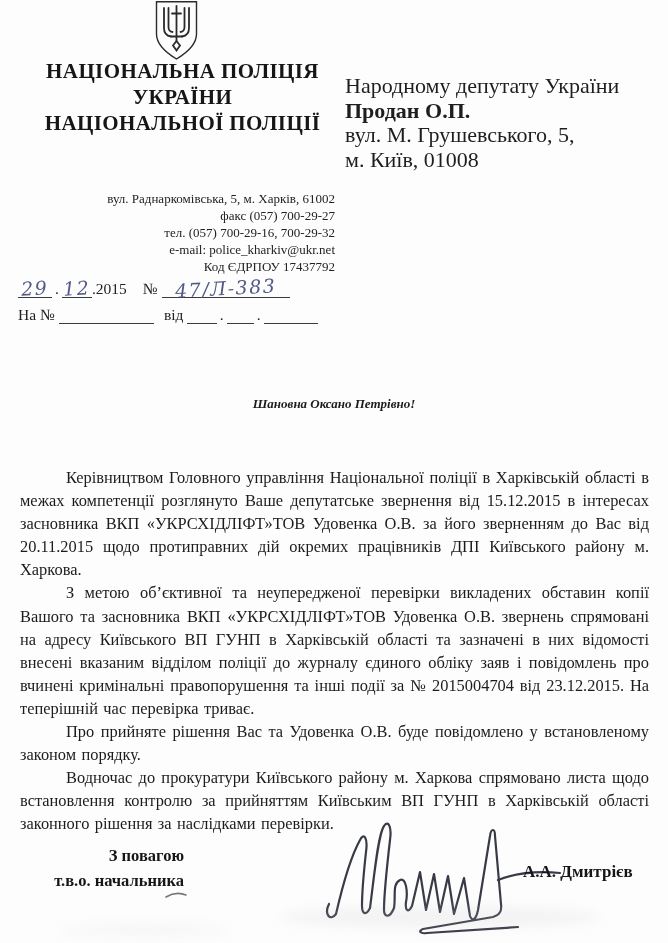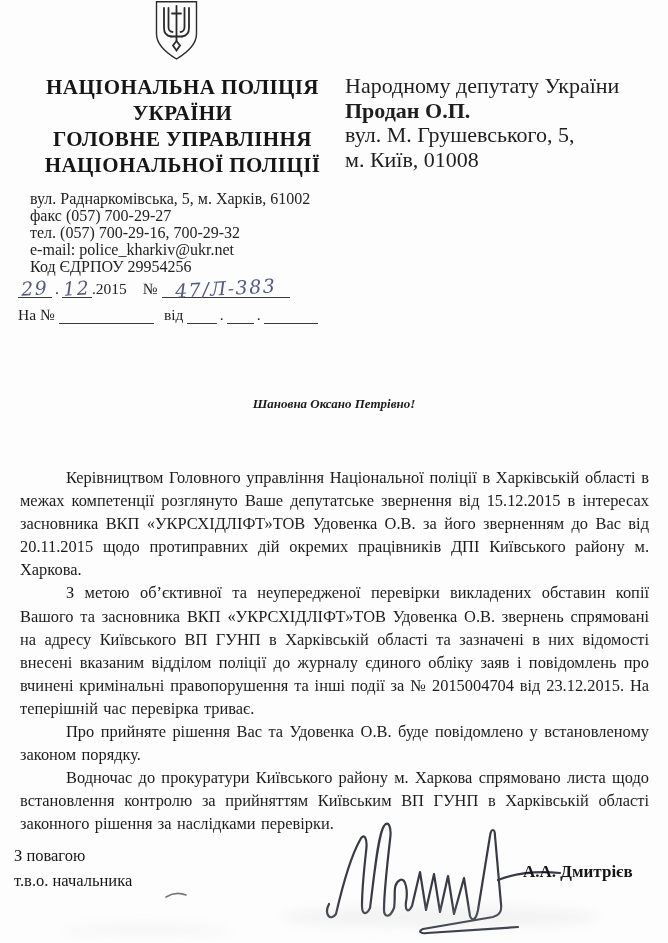--- a/index.html
+++ b/index.html
@@ -10,25 +10,25 @@
     background:#fdfdfd;
     font-family:"Liberation Serif", serif;
     color:#1e1e1e;
     overflow:hidden;
   }
   
   .emblem{position:absolute;left:151px;top:1px;width:51px;height:59px;}
   .org-name{
     position:absolute;left:30px;top:58px;width:305px;
     text-align:center;font-weight:bold;font-size:21px;line-height:26px;
-    letter-spacing:.4px;color:#161616;margin-top:16px;
+    letter-spacing:.4px;color:#161616;
   }
   .address{
     position:absolute;left:30px;top:190px;width:305px;
-    text-align:left;font-size:16px;line-height:17px;color:#222;
+    text-align:right;font-size:13px;line-height:17px;color:#222;
   }
   
   .ref-block{position:absolute;left:18px;top:272px;width:300px;font-size:15.5px;color:#222;}
   .ref-line{display:flex;align-items:flex-end;height:26px;white-space:nowrap;}
   .blank{display:inline-block;border-bottom:1.3px solid #3a3a3a;height:18px;}
   .hw-entry{display:inline-block;border-bottom:1.3px solid #3a3a3a;text-align:center;height:22px;}
   .hw{
     font-style:italic;color:#545a86;font-size:19px;letter-spacing:1.5px;
     display:inline-block;transform:rotate(-3deg) translateY(2px);
     font-family:"DejaVu Serif", serif;
@@ -45,21 +45,21 @@
   }
   
   .body-text{
     position:absolute;left:20px;top:449px;width:629px;
     font-size:16.4px;line-height:23.1px;text-align:justify;color:#1c1c1c;margin-top:17px;
   }
   .body-text p{margin:0;text-indent:46px;word-spacing:.08em;}
   
   .closing{
     position:absolute;left:14px;top:843px;width:170px;
-    text-align:left;font-weight:normal;font-size:16.5px;line-height:25px;color:#161616;
+    text-align:right;font-weight:bold;font-size:16.5px;line-height:25px;color:#161616;
   }
   .signer-name{
     position:absolute;left:523px;top:862px;width:140px;
     font-weight:bold;font-size:17px;color:#161616;white-space:nowrap;
   }
   .signature-svg{position:absolute;left:320px;top:818px;width:245px;height:120px;}
   .pen-dash{position:absolute;left:164px;top:889px;width:24px;height:12px;opacity:.75;}
   
   .smudge{position:absolute;border-radius:50%;background:rgba(190,190,190,.16);filter:blur(6px);}
   .smudge.a{left:280px;top:906px;width:320px;height:22px;}
@@ -80,30 +80,29 @@
       <path d="M 25.5 5 V 40"></path>
       <path d="M 21 12.5 H 30"></path>
       <path d="M 20 35.5 H 31"></path>
       <path d="M 25.5 40 L 29 44.5 L 25.5 49.5 L 22 44.5 Z"></path>
     </g>
   </svg>
 
   <div class="org-name">
     <div>НАЦІОНАЛЬНА ПОЛІЦІЯ</div>
     <div>УКРАЇНИ</div>
-    <div>ГОЛОВНЕ УПРАВЛІННЯ</div>
     <div>НАЦІОНАЛЬНОЇ ПОЛІЦІЇ</div>
   </div>
 
   <div class="address">
     <div>вул. Раднаркомівська, 5, м. Харків, 61002</div>
     <div>факс (057) 700-29-27</div>
     <div>тел. (057) 700-29-16, 700-29-32</div>
     <div>e-mail: police_kharkiv@ukr.net</div>
-    <div>Код ЄДРПОУ 29954256</div>
+    <div>Код ЄДРПОУ 17437792</div>
   </div>
 
   <div class="ref-block">
     <div class="ref-line">
       <span class="hw-entry" style="width:34px"><span class="hw">29</span></span>
       <span class="sep">.</span>
       <span class="hw-entry" style="width:30px"><span class="hw">12</span></span>
       <span>.2015</span>
       <span class="lbl" style="padding-left:16px">№</span>
       <span class="hw-entry" style="width:128px"><span class="hw">47/Л-383</span></span>

